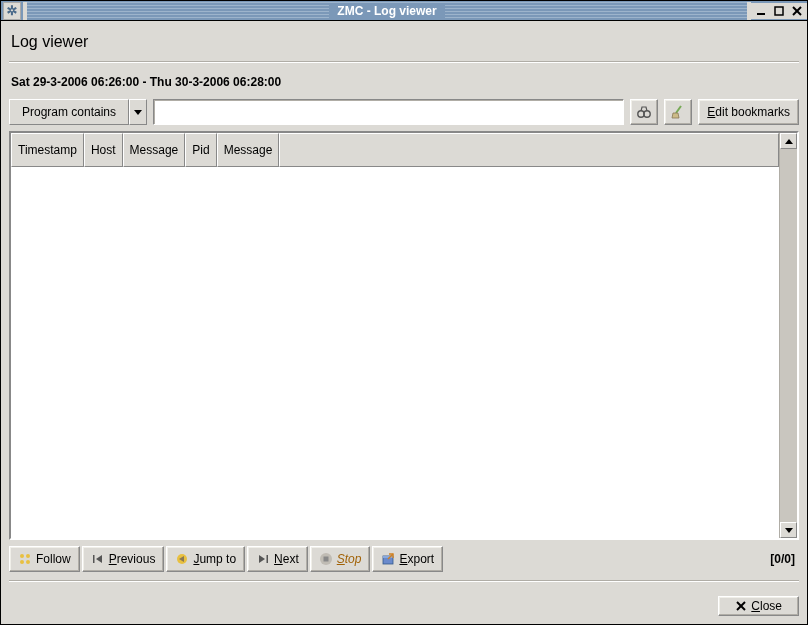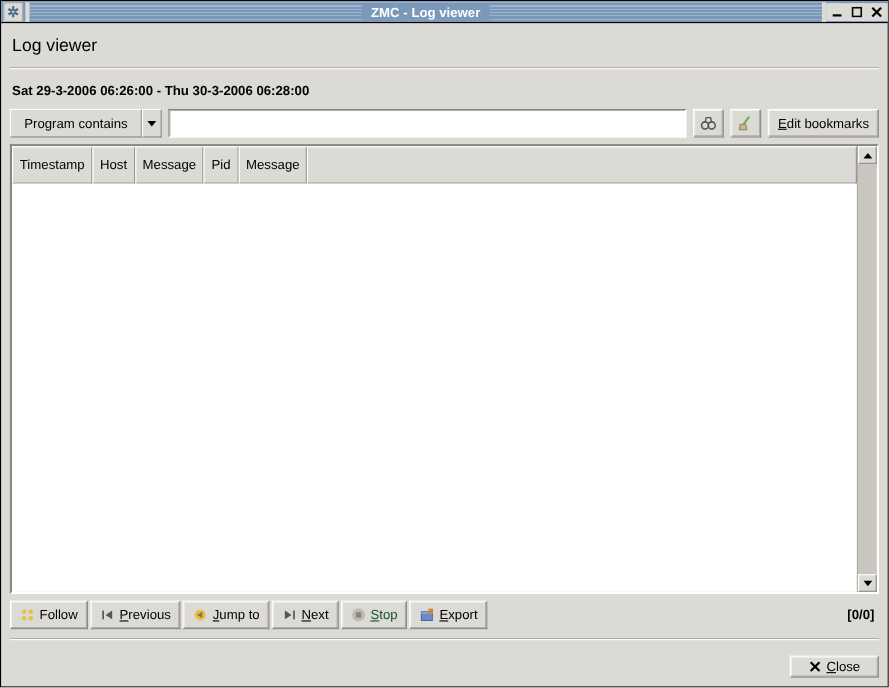--- a/index.html
+++ b/index.html
@@ -224,21 +224,21 @@
     align-items:center;
     gap:2px;
   }
   .spacer { flex:1; }
   .counter { font-weight:bold; padding-right:4px;}
   .footer {
     display:flex;
     justify-content:flex-end;
     padding-top:6px;
   }
-  .dim { color:#14532d; }
+  .dim { color:#a16207;font-style:italic; }
   .u { text-decoration:underline; }
   svg { display:block; }
 </style>
 </head>
 <body>
 
 <div class="window">
 
   <div class="titlebar">
     <div class="appicon">✲</div>

